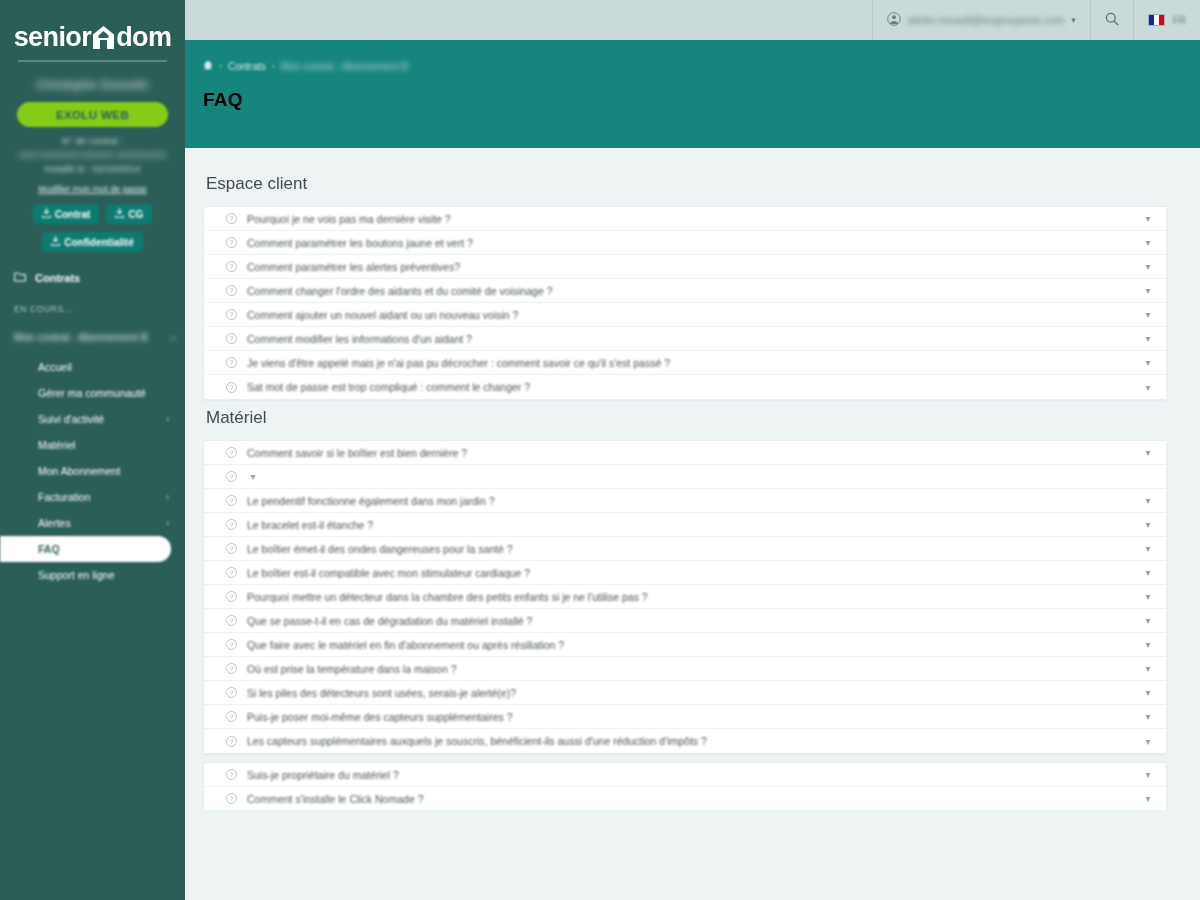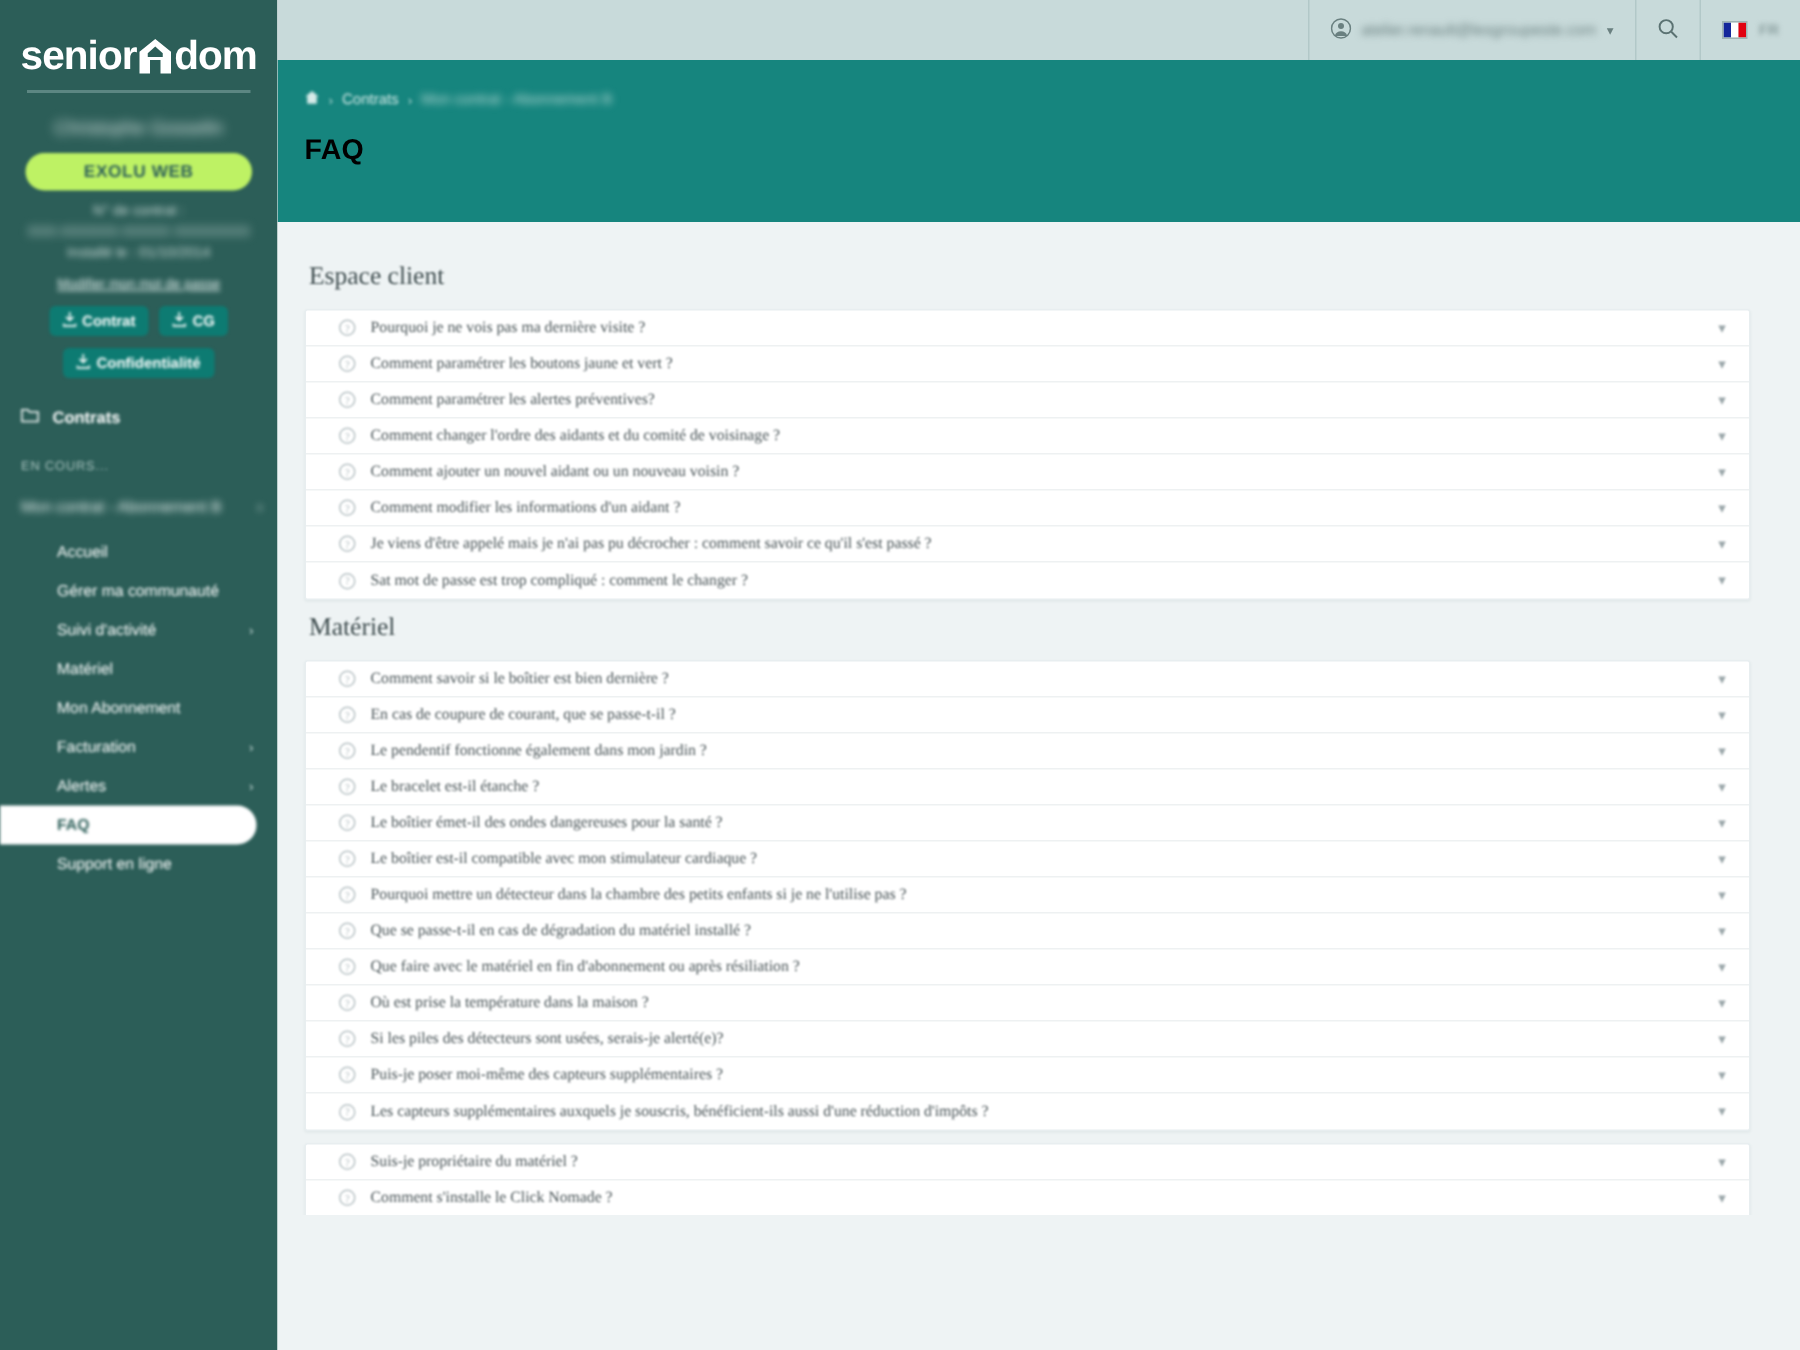--- a/index.html
+++ b/index.html
@@ -37,21 +37,21 @@
   }
 
   .user-name {
     text-align: center; font-size: 12.5px; margin-top: 16px;
     color: #dfe9e7;
     filter: blur(3.6px);
     height: 15px;
   }
   .contract-btn {
     margin: 9px 17px 0 17px;
-    background: #bef264; color: #2c5e58;
+    background: #84cc16; color: #2c5e58;
     border-radius: 16px; height: 25px;
     display: flex; align-items: center; justify-content: center;
     font-size: 11.5px; font-weight: 600; letter-spacing: .4px;
     filter: blur(0.9px);
     cursor: pointer;
   }
   .meta-line {
     text-align: center; font-size: 9.5px; color: #cbdbd8;
     margin-top: 8px; filter: blur(2.2px); height: 12px;
   }
@@ -140,21 +140,21 @@
   }
   .breadcrumb .crumb-last { filter: blur(2.6px); color: #bedcd9; }
   .breadcrumb .sep { color: #bcdbd8; font-size: 9px; }
   .page-title {
     margin-top: 17px; font-size: 19px; font-weight: 600;
     color: #000000; letter-spacing: .2px; filter: blur(0.5px);
   }
 
   .content {
     padding: 26px 33px 0 18px;
-    height: 662px; overflow: hidden; font-family: Liberation Serif, serif;
+    height: 662px; overflow: hidden;
   }
   .faq-section { margin-bottom: 8px; }
   .faq-section-title {
     font-size: 17px; color: #3f4d4f; font-weight: 400;
     margin: 0 0 12px 3px; filter: blur(0.75px);
   }
   .faq-card {
     background: #ffffff;
     border: 1px solid #e8eef0;
     border-radius: 2px;
@@ -395,21 +395,20 @@
       <section class="faq-section">
         <h2 class="faq-section-title">Matériel</h2>
         <div class="faq-card">
           <div class="faq-row">
             <span class="q-icon">?</span>
             <span class="q-text">Comment savoir si le boîtier est bien dernière ?</span>
             <span class="row-chevron">▾</span>
           </div>
           <div class="faq-row">
             <span class="q-icon">?</span>
-            <span class="q-text">En cas de coupure de courant, que se passe-t-il ?</span>
             <span class="row-chevron">▾</span>
           </div>
           <div class="faq-row">
             <span class="q-icon">?</span>
             <span class="q-text">Le pendentif fonctionne également dans mon jardin ?</span>
             <span class="row-chevron">▾</span>
           </div>
           <div class="faq-row">
             <span class="q-icon">?</span>
             <span class="q-text">Le bracelet est-il étanche ?</span>

